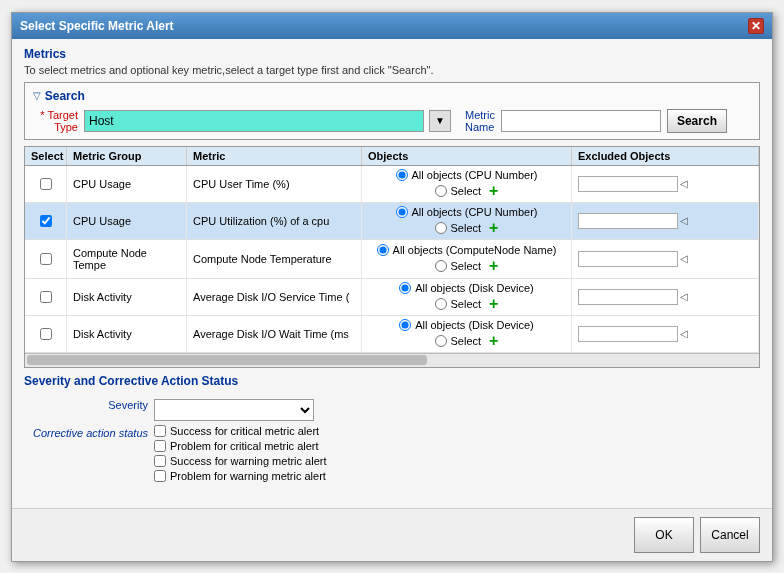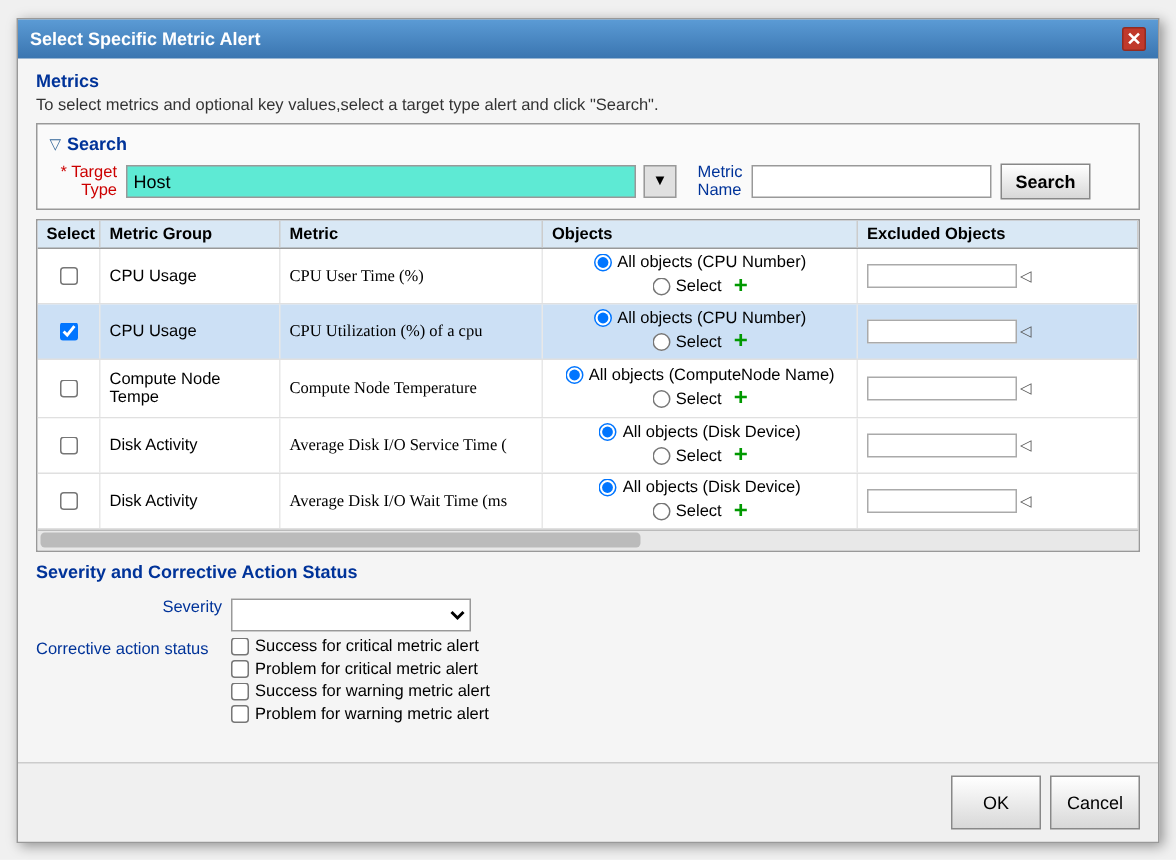--- a/index.html
+++ b/index.html
@@ -155,21 +155,21 @@
     }
     .td {
       padding: 7px 6px;
       font-size: 11px;
       border-right: 1px solid #e8e8e8;
       display: flex;
       align-items: center;
     }
     .td-select { width: 42px; justify-content: center; }
     .td-group { width: 120px; }
-    .td-metric { width: 175px; overflow: hidden; text-overflow: ellipsis; font-family: Liberation Serif, serif; }
+    .td-metric { width: 175px; overflow: hidden; text-overflow: ellipsis; }
     .td-objects { width: 210px; display: flex; flex-direction: column; justify-content: center; padding: 2px 4px; }
     .td-excluded { flex: 1; min-width: 100px; }
     .radio-row {
       display: flex;
       align-items: center;
       gap: 4px;
       padding: 1px 0;
     }
     .radio-input { margin: 0; width: 12px; height: 12px; }
     .radio-label { font-size: 11px; }
@@ -229,23 +229,24 @@
       background: white;
     }
     .corrective-row {
       display: flex;
       align-items: flex-start;
     }
     .corrective-label {
       color: #003399;
       font-size: 11px;
       min-width: 130px;
-      text-align: left;
+      text-align: right;
       padding-right: 6px;
       padding-top: 2px;
+      font-style: italic;
     }
     .corrective-checks {
       display: flex;
       flex-direction: column;
       gap: 3px;
     }
     .check-row {
       display: flex;
       align-items: center;
       gap: 4px;
@@ -278,21 +279,21 @@
   <div class="dialog-titlebar">
     <span>Select Specific Metric Alert</span>
     <div class="dialog-close-btn">
       <span>✕</span>
     </div>
   </div>
 
   <div class="dialog-body">
 
     <div class="section-title">Metrics</div>
-    <div class="section-desc">To select metrics and optional key values,select a target type alert and click "Search".</div>
+    <div class="section-desc">To select metrics and optional key metric,select a target type first and click "Search".</div>
 
     <div class="search-section">
       <div class="search-section-header">
         <span class="collapse-icon">▽</span>
         <span class="search-label">Search</span>
       </div>
       <div class="search-row">
         <span class="field-label">* Target<br>Type</span>
         <input type="text" class="target-select" value="Host" style="">
         <div class="select-arrow">▼</div>

